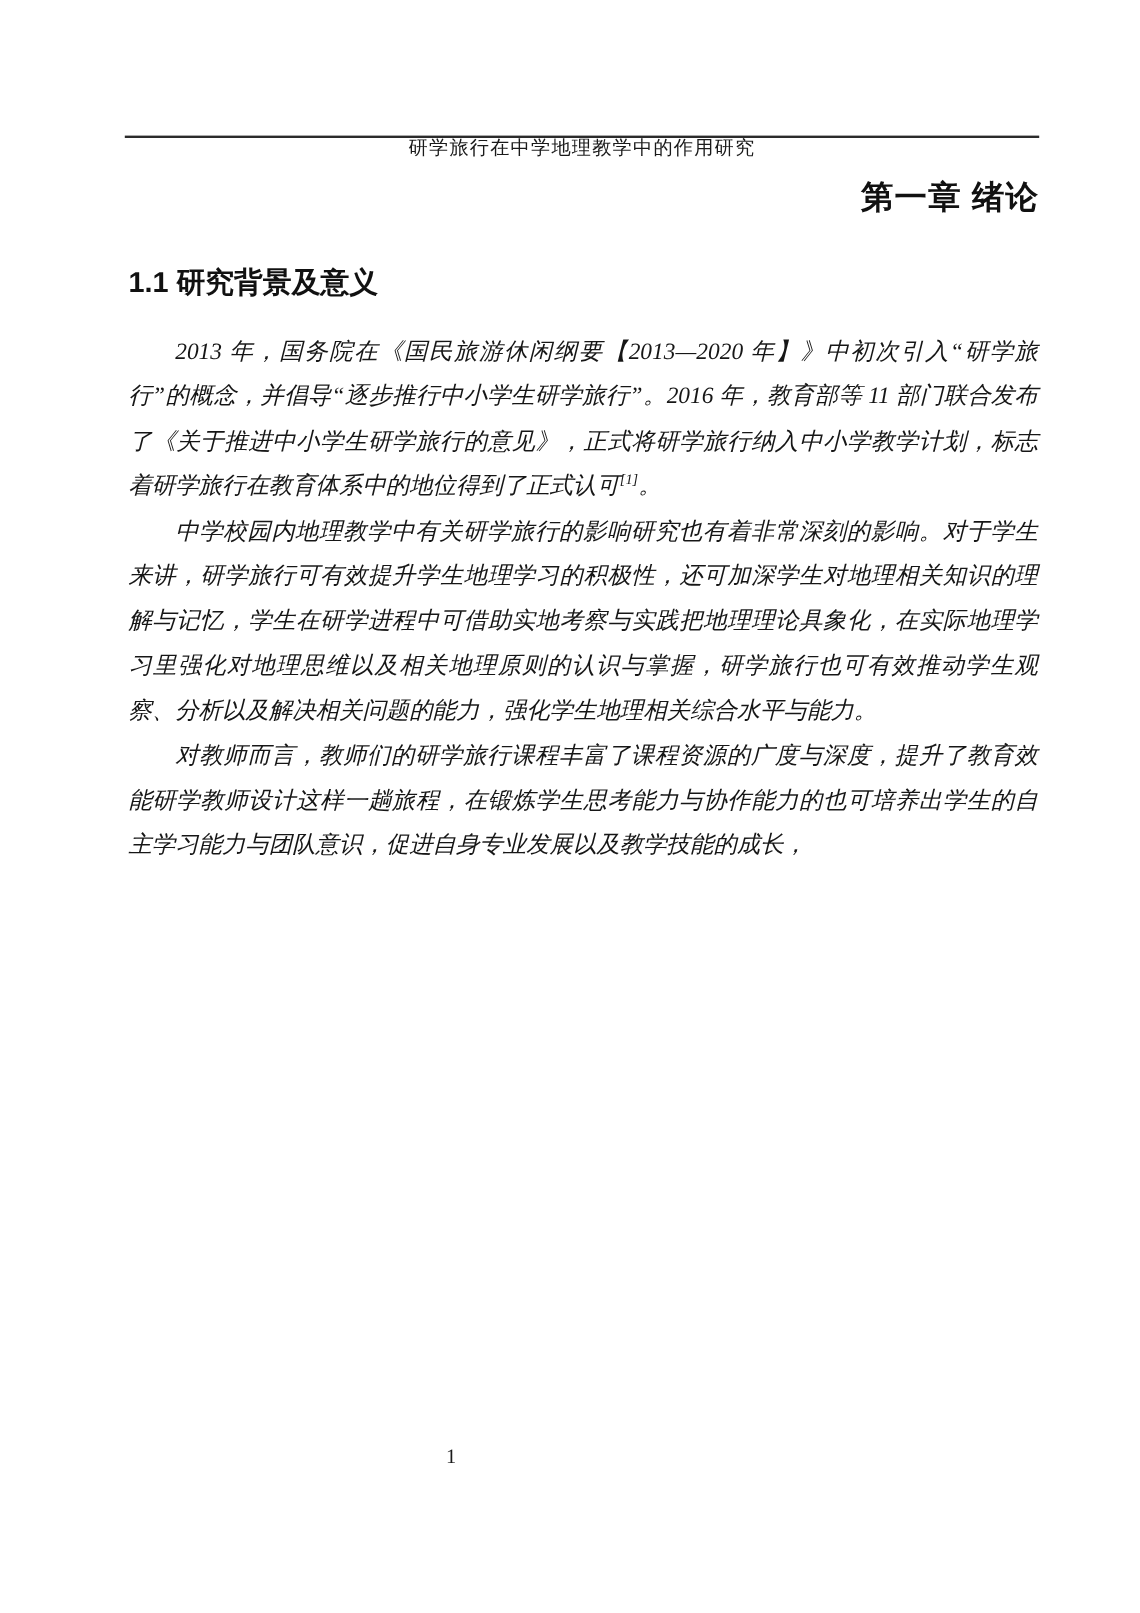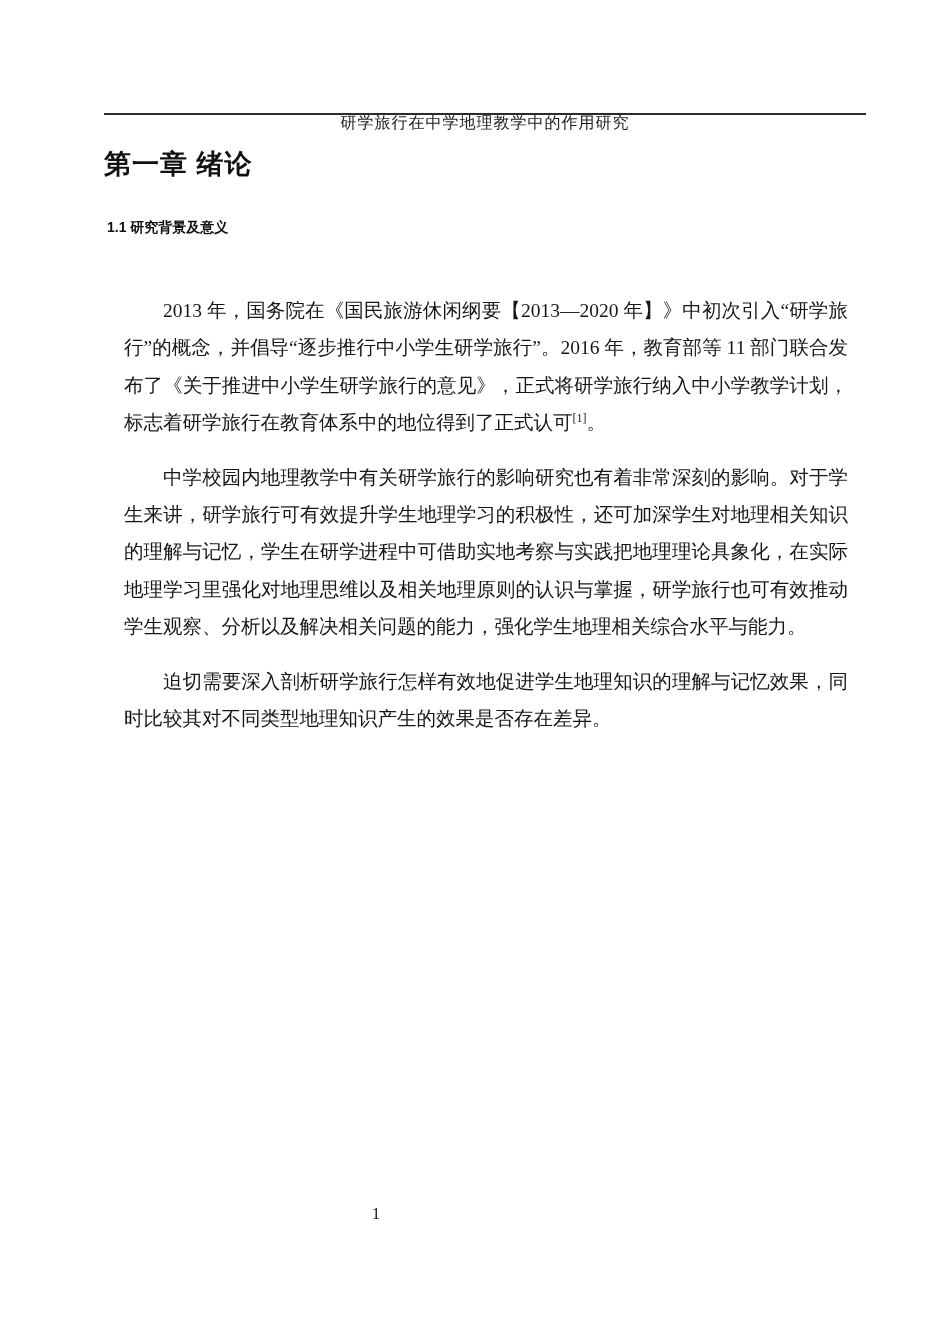--- a/index.html
+++ b/index.html
@@ -33,50 +33,51 @@
     left: 104px;
     width: 762px;
     height: 0;
     border-top: 2px solid #2b2b2b;
   }
   .chapter-title {
     position: absolute;
     top: 146px;
     left: 104px;
     width: 762px;
-    text-align: left;
+    text-align: right;
     font-size: 27px;
     font-weight: 700;
     letter-spacing: 1px;
     font-family: "Liberation Sans", "DejaVu Sans", sans-serif;
     color: #111111;
   }
   .section-heading {
     position: absolute;
     top: 219px;
     left: 107px;
-    font-size: 14px;
+    font-size: 24px;
     font-weight: 700;
     font-family: "Liberation Sans", "DejaVu Sans", sans-serif;
     color: #111111;
   }
   .body-text {
     position: absolute;
     top: 275px;
     left: 107px;
     width: 758px;
     font-size: 19.5px;
     line-height: 37.4px;
     text-align: justify;
     color: #161616;
   }
   .body-text p {
-    margin: 17px;
+    margin: 0;
     padding: 0;
     text-indent: 2em;
+    font-style: italic;
   }
   .body-text sup {
     font-size: 12px;
     line-height: 0;
     vertical-align: super;
   }
   .page-number {
     position: absolute;
     top: 1204px;
     left: 346px;
@@ -95,18 +96,18 @@
 
   <div class="header-rule"></div>
 
   <div class="chapter-title">第一章 绪论</div>
 
   <div class="section-heading">1.1 研究背景及意义</div>
 
   <div class="body-text">
       <p>2013 年，国务院在《国民旅游休闲纲要【2013—2020 年】》中初次引入“研学旅行”的概念，并倡导“逐步推行中小学生研学旅行”。2016 年，教育部等 11 部门联合发布了《关于推进中小学生研学旅行的意见》，正式将研学旅行纳入中小学教学计划，标志着研学旅行在教育体系中的地位得到了正式认可<sup>[1]</sup>。</p>
       <p>中学校园内地理教学中有关研学旅行的影响研究也有着非常深刻的影响。对于学生来讲，研学旅行可有效提升学生地理学习的积极性，还可加深学生对地理相关知识的理解与记忆，学生在研学进程中可借助实地考察与实践把地理理论具象化，在实际地理学习里强化对地理思维以及相关地理原则的认识与掌握，研学旅行也可有效推动学生观察、分析以及解决相关问题的能力，强化学生地理相关综合水平与能力。</p>
-      <p>迫切需要深入剖析研学旅行怎样有效地促进学生地理知识的理解与记忆效果，同时比较其对不同类型地理知识产生的效果是否存在差异。</p>
+      <p>对教师而言，教师们的研学旅行课程丰富了课程资源的广度与深度，提升了教育效能研学教师设计这样一趟旅程，在锻炼学生思考能力与协作能力的也可培养出学生的自主学习能力与团队意识，促进自身专业发展以及教学技能的成长，</p>
     </div>
 
   <div class="page-number">1</div>
 
 </div>
 
 </body></html>

